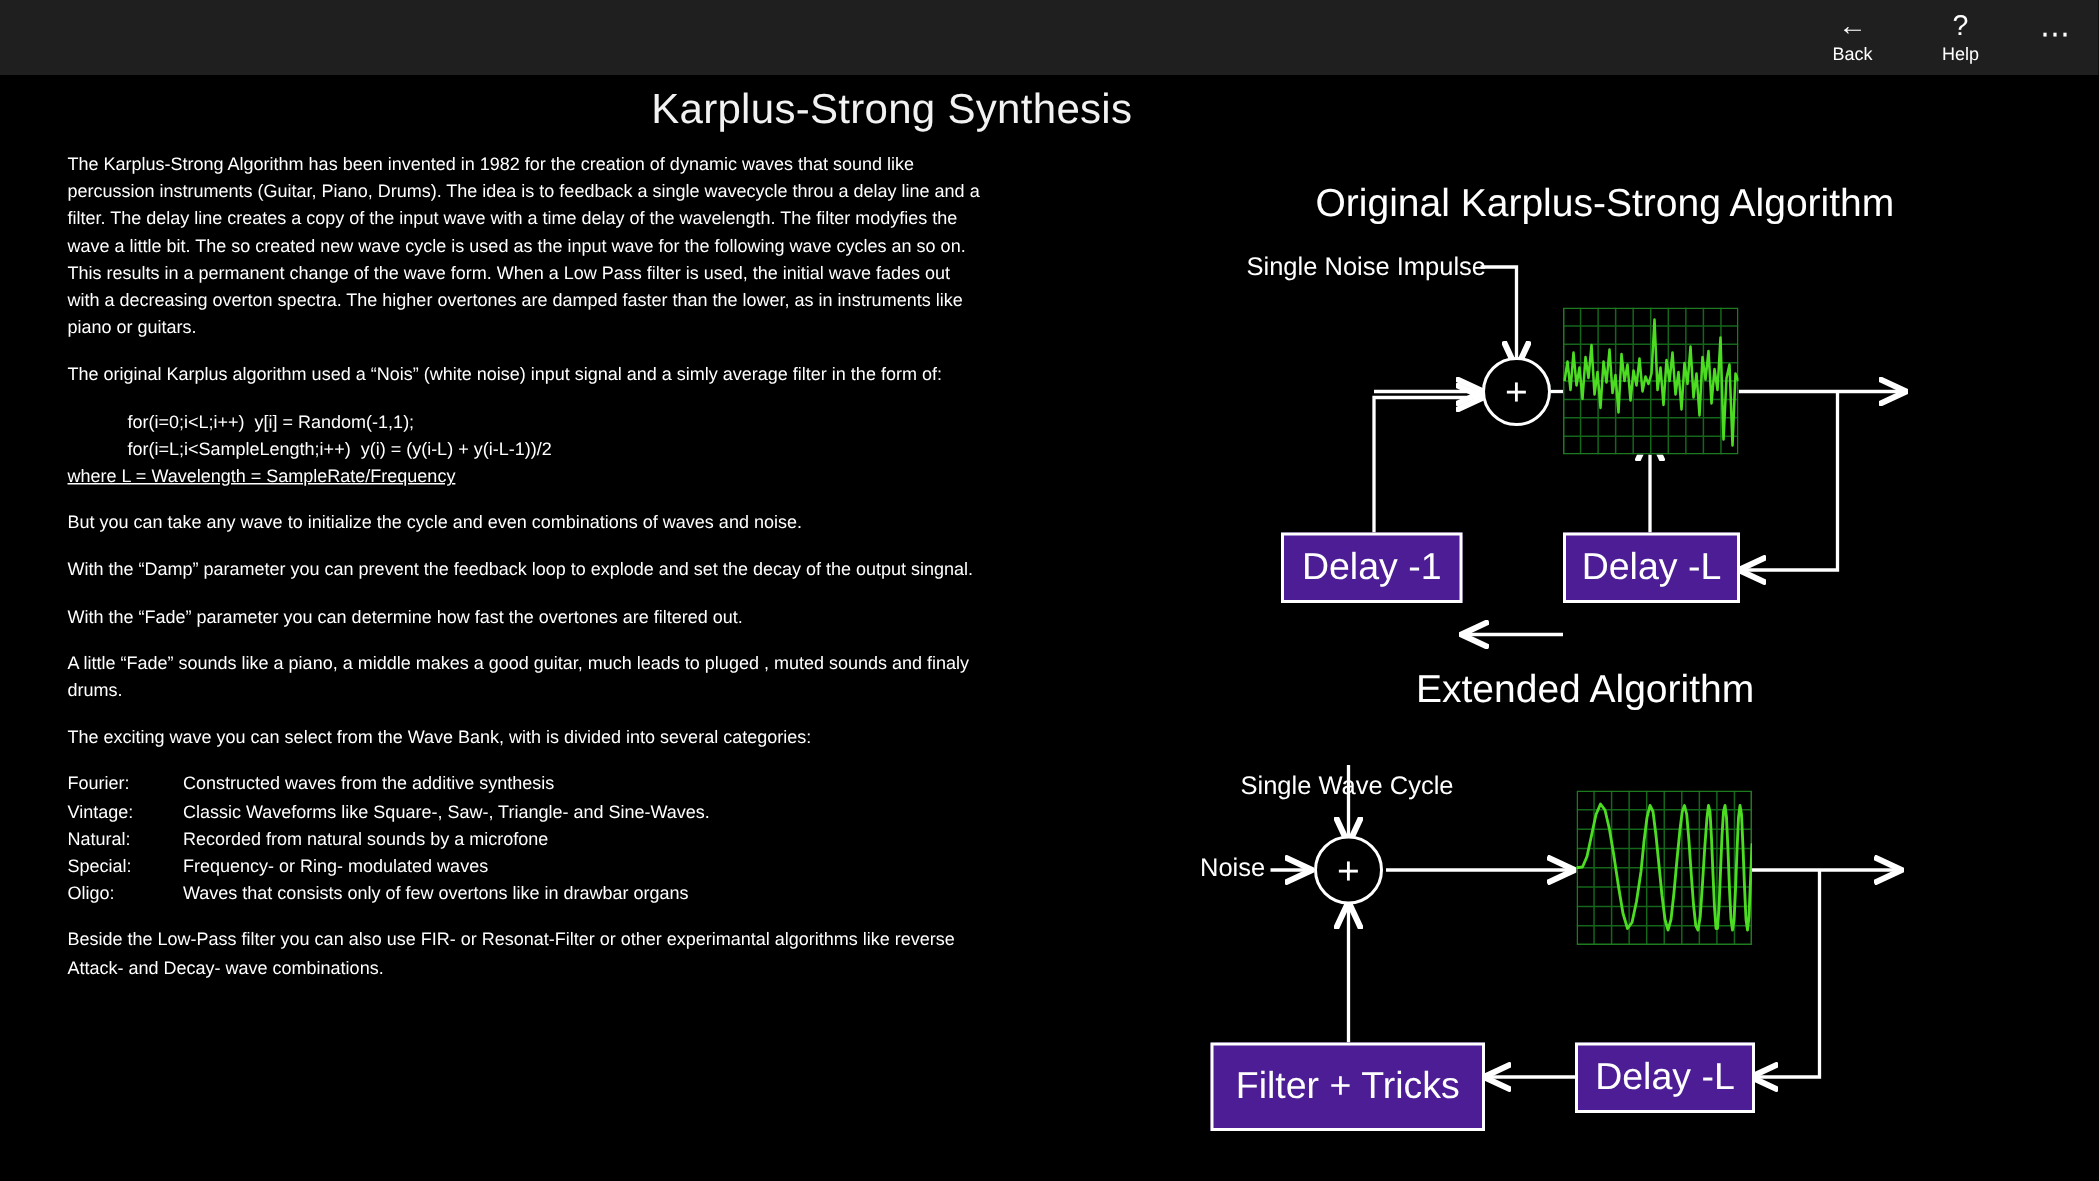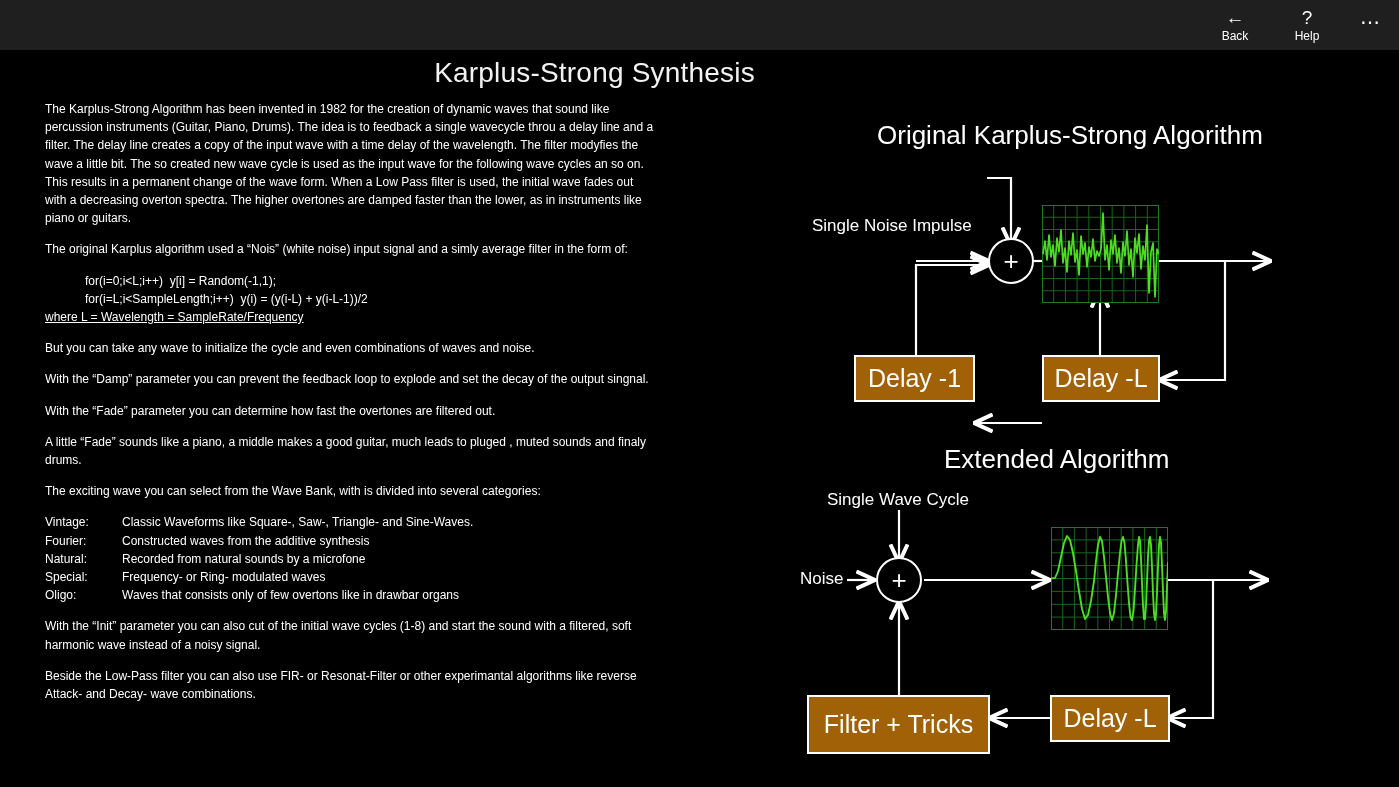--- a/index.html
+++ b/index.html
@@ -56,21 +56,21 @@
   .diagram-wrap { position: absolute; right: 0; top: 50px; width: 742px; height: 737px; }
   .dtitle {
     position: absolute; color: #ffffff;
     font-size: 26px; font-weight: 400; white-space: nowrap;
   }
   .dlabel {
     position: absolute; color: #ffffff;
     font-size: 17px; white-space: nowrap;
   }
   .box {
-    position: absolute; border: 2px solid #ffffff; background: #a16207;
+    position: absolute; border: 2px solid #ffffff; background: #4c1d95;
     color: #ffffff; display: flex; align-items: center; justify-content: center;
     font-size: 25px; white-space: nowrap;
   }
   .sum {
     position: absolute; border: 2.5px solid #ffffff; border-radius: 50%;
     background: #000; color: #ffffff;
     display: flex; align-items: center; justify-content: center;
     font-size: 26px; line-height: 1;
   }
   .scope { position: absolute; background: #000; }
@@ -106,42 +106,41 @@
 
   <p>But you can take any wave to initialize the cycle and even combinations of waves and noise.</p>
   <p>With the “Damp” parameter you can prevent the feedback loop to explode and set the decay of the output singnal.</p>
 
   <p class="tight">With the “Fade” parameter you can determine how fast the overtones are filtered out.</p>
   <p>A little “Fade” sounds like a piano, a middle makes a good guitar, much leads to pluged , muted sounds and finaly drums.</p>
 
   <p class="tight">The exciting wave you can select from the Wave Bank, with is divided into several categories:</p>
   <div class="cat-table">
     <div class="cat-row">
+      <span class="cat-name">Fourier:</span>
+      <span>Constructed waves from the additive synthesis</span>
+    </div>
+    <div class="cat-row">
       <span class="cat-name">Vintage:</span>
       <span>Classic Waveforms like Square-, Saw-, Triangle- and Sine-Waves.</span>
     </div>
     <div class="cat-row">
-      <span class="cat-name">Fourier:</span>
-      <span>Constructed waves from the additive synthesis</span>
-    </div>
-    <div class="cat-row">
       <span class="cat-name">Natural:</span>
       <span>Recorded from natural sounds by a microfone</span>
     </div>
     <div class="cat-row">
       <span class="cat-name">Special:</span>
       <span>Frequency- or Ring- modulated waves</span>
     </div>
     <div class="cat-row">
       <span class="cat-name">Oligo:</span>
       <span>Waves that consists only of few overtons like in drawbar organs</span>
     </div>
   </div>
 
-  <p>With the “Init” parameter you can also cut of the initial wave cycles (1-8) and start the sound with a filtered, soft harmonic wave instead of a noisy signal.</p>
   <p>Beside the Low-Pass filter you can also use FIR- or Resonat-Filter or other experimantal algorithms like reverse Attack- and Decay- wave combinations.</p>
 </div>
 
 <div class="diagram-wrap">
 
   <svg class="wires" viewBox="0 0 742 737">
     <defs>
       <marker id="ah" markerWidth="9" markerHeight="9" refX="8" refY="4.5" orient="auto">
         <path d="M0,0.6 L8.4,4.5 L0,8.4" fill="none" stroke="#ffffff" stroke-width="1.8"></path>
       </marker>
@@ -176,21 +175,21 @@
 
       <path d="M393,668 L333,668" marker-end="url(#ah)"></path>
 
       <path d="M385,373 L318,373" marker-end="url(#ah)"></path>
 
       <path d="M443,305 L443,305"></path>
     </g>
   </svg>
 
   <div class="dtitle" style="left:220px; top:70px;">Original Karplus-Strong Algorithm</div>
-  <div class="dlabel" style="left:155px; top:118px;margin-top:48px;">Single Noise Impulse</div>
+  <div class="dlabel" style="left:174px; top:118px;">Single Noise Impulse</div>
 
   <div class="sum" style="left:331px; top:188px; width:46px; height:46px;">+</div>
 
   <div class="scope" style="left:385px; top:155px; width:117px; height:98px;">
     <svg width="117" height="98" viewBox="0 0 117 98">
       <rect x="0" y="0" width="117" height="98" fill="#000"></rect>
       <g stroke="#14661a" stroke-width="1">
         <path d="M11.7,0 V98 M23.4,0 V98 M35.1,0 V98 M46.8,0 V98 M58.5,0 V98 M70.2,0 V98 M81.9,0 V98 M93.6,0 V98 M105.3,0 V98"></path>
         <path d="M0,12.25 H117 M0,24.5 H117 M0,36.75 H117 M0,49 H117 M0,61.25 H117 M0,73.5 H117 M0,85.75 H117"></path>
       </g>
@@ -202,21 +201,21 @@
         L61,8 L63,55 L65,40 L67,65 L69,35 L71,49 L73,30 L75,58 L77,43 L79,68
         L81,37 L83,51 L85,26 L87,60 L89,44 L91,72 L93,33 L95,48 L97,29 L99,64
         L101,41 L103,55 L105,20 L107,88 L109,47 L111,38 L113,92 L115,44 L117,49"></path>
     </svg>
   </div>
 
   <div class="box" style="left:197px; top:305px; width:121px; height:47px;">Delay -1</div>
   <div class="box" style="left:385px; top:305px; width:118px; height:47px;">Delay -L</div>
 
   <div class="dtitle" style="left:287px; top:394px;">Extended Algorithm</div>
-  <div class="dlabel" style="left:170px; top:440px;">Single Wave Cycle</div>
+  <div class="dlabel" style="left:170px; top:464px;">Single Wave Cycle</div>
   <div class="dlabel" style="left:143px; top:519px;">Noise</div>
 
   <div class="sum" style="left:219px; top:507px; width:46px; height:46px;">+</div>
 
   <div class="scope" style="left:394px; top:477px; width:117px; height:103px;">
     <svg width="117" height="103" viewBox="0 0 117 103">
       <rect x="0" y="0" width="117" height="103" fill="#000"></rect>
       <g stroke="#14661a" stroke-width="1">
         <path d="M11.7,0 V103 M23.4,0 V103 M35.1,0 V103 M46.8,0 V103 M58.5,0 V103 M70.2,0 V103 M81.9,0 V103 M93.6,0 V103 M105.3,0 V103"></path>
         <path d="M0,12.9 H117 M0,25.8 H117 M0,38.6 H117 M0,51.5 H117 M0,64.4 H117 M0,77.3 H117 M0,90.1 H117"></path>

